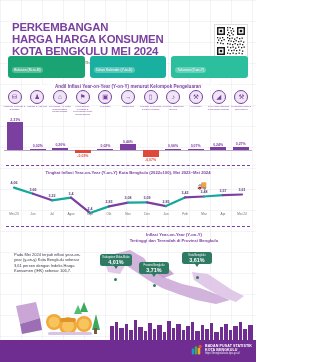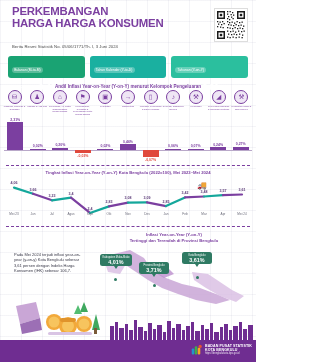--- a/index.html
+++ b/index.html
@@ -15,21 +15,21 @@
   .gridbg{
     position:absolute;left:0;top:0;right:0;bottom:0;
     background-image:
       linear-gradient(to right, rgba(150,150,180,.10) 1px, transparent 1px),
       linear-gradient(to bottom, rgba(150,150,180,.10) 1px, transparent 1px);
     background-size:21px 21px;
     pointer-events:none;
   }
 
   
-  .header{position:absolute;left:0;top:0;width:256px;height:52px;}
+  .header{position:absolute;left:0;top:16px;width:256px;height:52px;}
   .title{
     position:absolute;left:12px;top:6px;width:180px;
     color:#7b3fa0;font-weight:bold;font-size:11.4px;line-height:11.8px;
     letter-spacing:-.2px;
   }
   .title div{white-space:nowrap;}
   .subtitle{
     position:absolute;left:12px;top:44px;width:190px;
     font-size:4.2px;color:#4a4a4a;letter-spacing:.05px;
   }
@@ -159,20 +159,21 @@
 </head>
 <body>
 
 <div class="page">
   <div class="gridbg"></div>
 
   <div class="header">
     <div class="title">
       <div>PERKEMBANGAN</div>
       <div>HARGA HARGA KONSUMEN</div>
+      <div>KOTA BENGKULU MEI 2024</div>
     </div>
     <div class="subtitle">Berita Resmi Statistik No. 05/06/1771/Th. I, 3 Juni 2024</div>
     <div class="qr">
       <svg width="30" height="30" viewBox="0 0 30 30">
         <rect width="30" height="30" fill="#fff"></rect>
         <g fill="#1a1a1a">
           <rect x="1" y="1" width="8" height="8"></rect>
             <rect x="2.5" y="2.5" width="5" height="5" fill="#fff"></rect>
             <rect x="3.8" y="3.8" width="2.4" height="2.4"></rect>
           <rect x="21" y="1" width="8" height="8"></rect>

